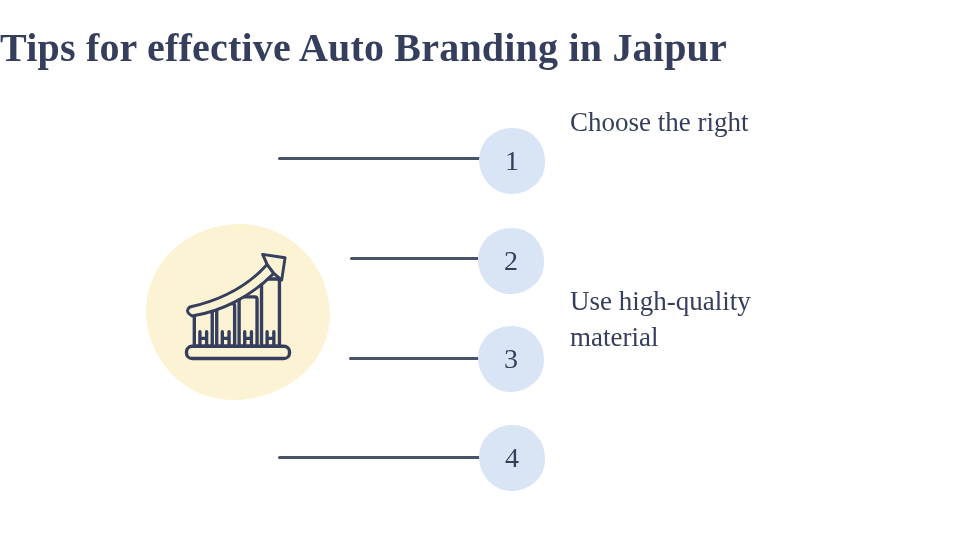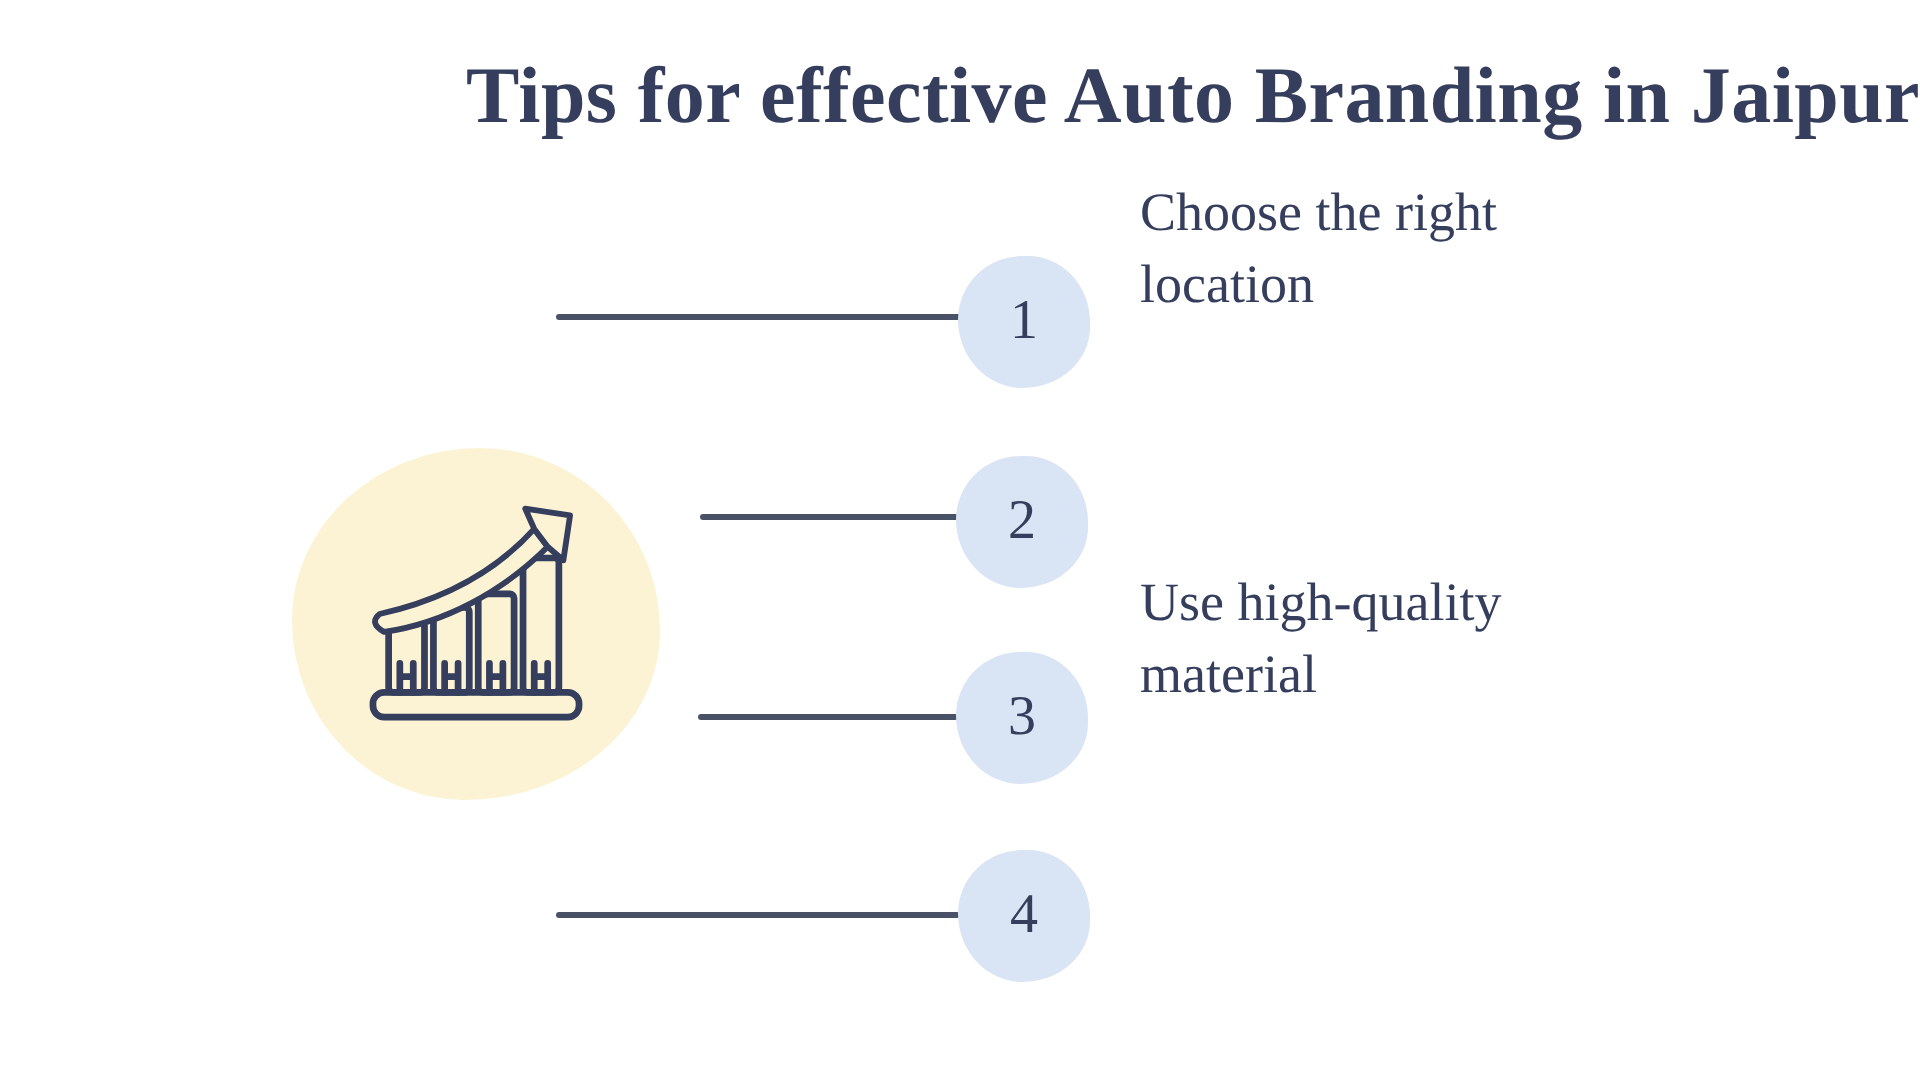--- a/index.html
+++ b/index.html
@@ -15,21 +15,21 @@
     width:960px;height:540px;
     background:var(--bg);
     overflow:hidden;
     font-family:"Liberation Serif","DejaVu Serif",serif;
     margin:0 auto;
   }
   .title{
     position:absolute;
     top:24px;left:0;width:100%;
     margin:0;
-    text-align:right;
+    text-align:left;
     font-size:40px;
     font-weight:600;
     letter-spacing:0.2px;
     color:var(--text-navy);
   }
   .blob{
     position:absolute;
     left:146px;top:224px;
     width:184px;height:176px;
     background:var(--blob-yellow);
@@ -106,23 +106,22 @@
 
     <path class="ic-fill" d="M 7 50 C 34 44 58 32 76 12 L 82 20 C 62 40 36 54 9 58 Q 2 54 7 50 Z"></path>
 
     <path class="ic-fill" d="M 76 12 L 72 3 L 92 6 L 89 26 L 82 20 Z"></path>
   </svg>
 
   <div class="connector" style="left:278px;top:157px;width:204px"></div>
   <div class="num-circle" style="left:479px;top:128px">
     <span>1</span>
   </div>
-  <div class="step-label" style="top:88px">
+  <div class="step-label" style="top:104px">
     <span class="ln">Choose the right</span>
-    <span class="ln">location</span>
   </div>
 
   <div class="connector" style="left:350px;top:257px;width:130px"></div>
   <div class="num-circle" style="left:478px;top:228px">
     <span>2</span>
   </div>
 
   <div class="connector" style="left:349px;top:357px;width:130px"></div>
   <div class="num-circle" style="left:478px;top:326px">
     <span>3</span>

